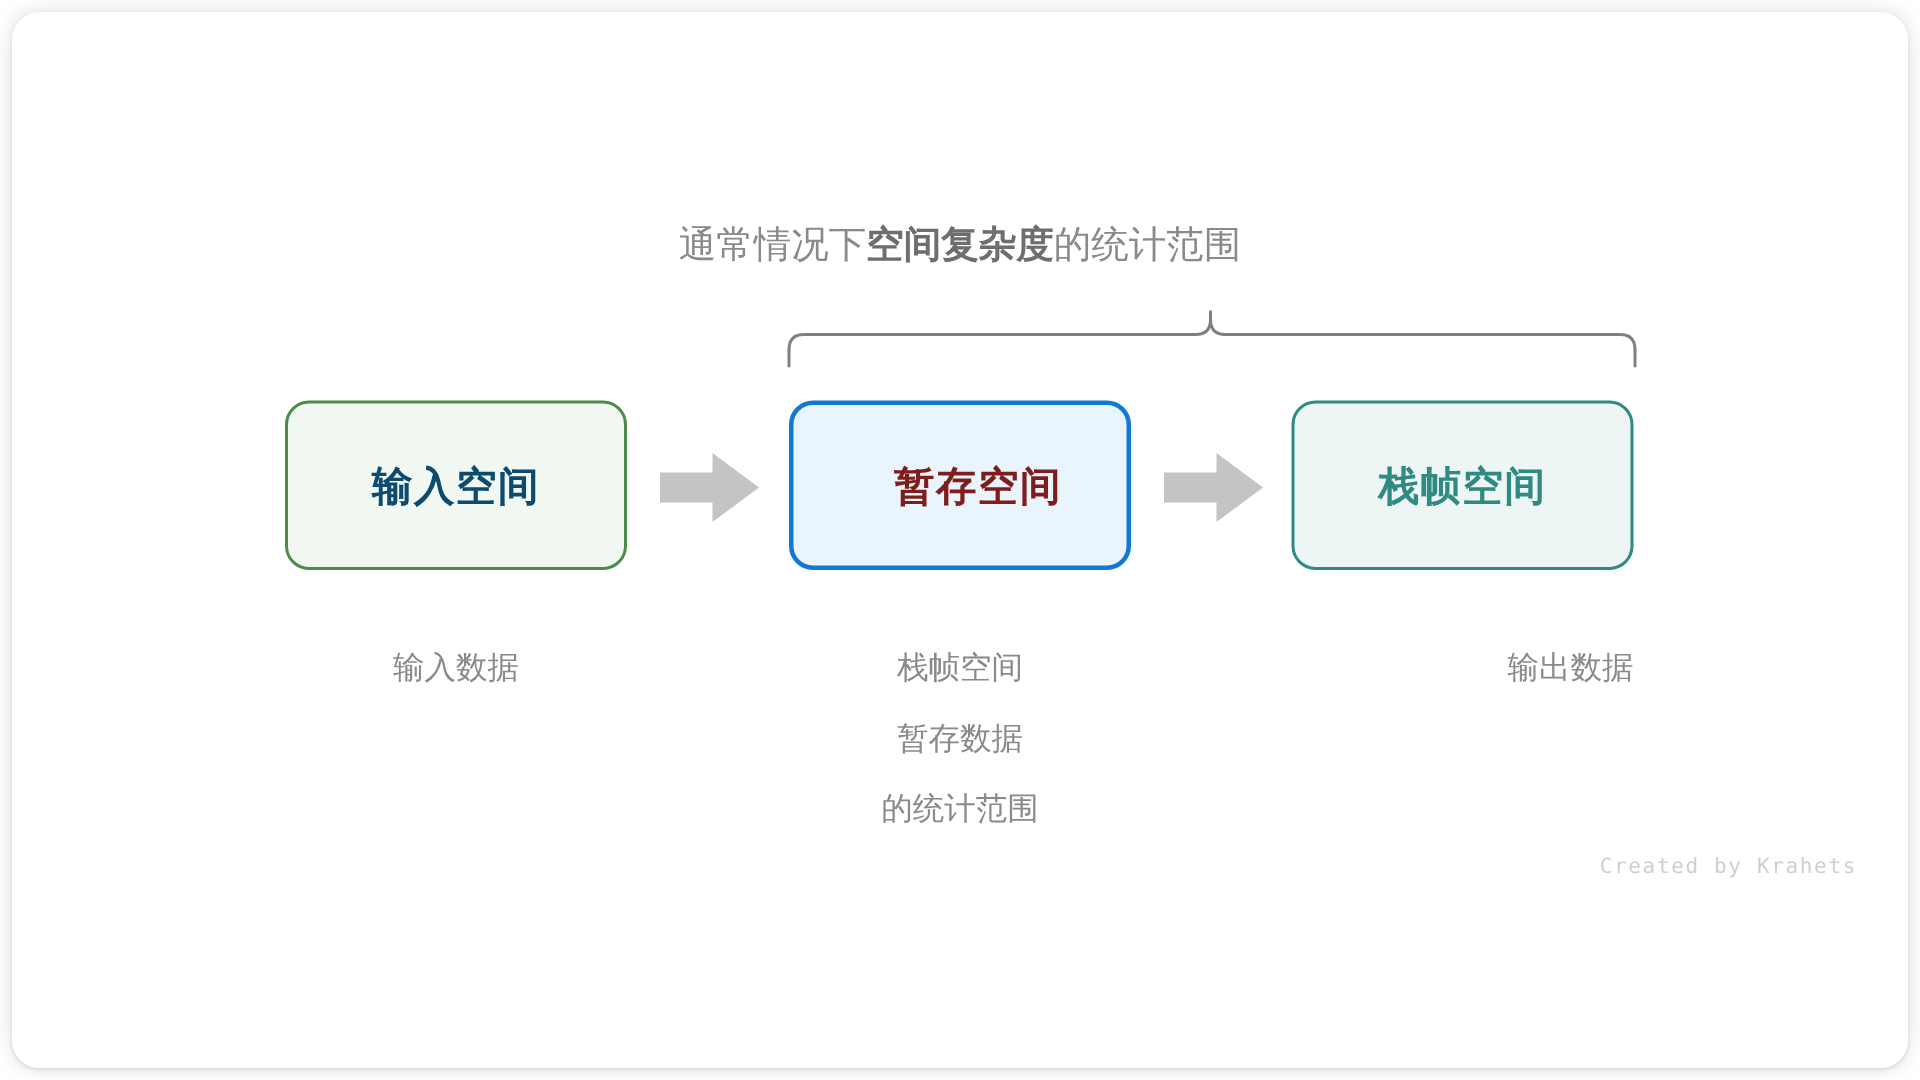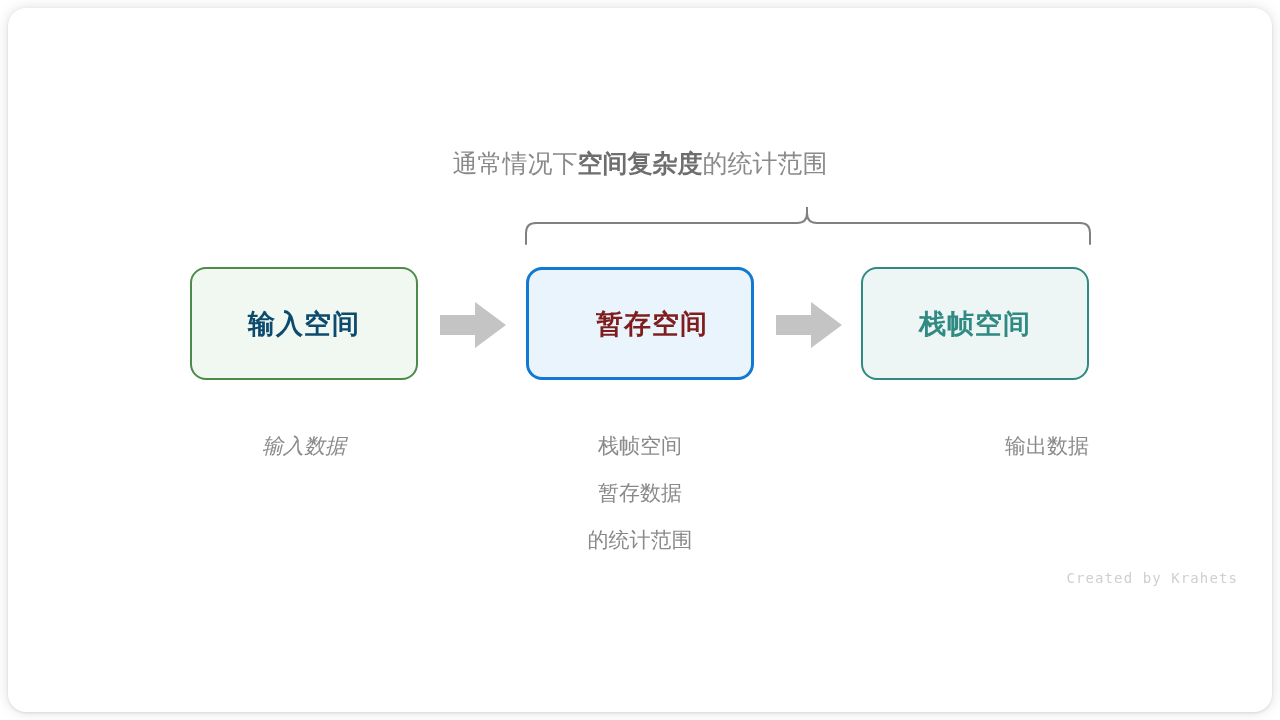--- a/index.html
+++ b/index.html
@@ -116,21 +116,21 @@
   
   .caption {
     position: absolute;
     top: 422px;
     width: 228px;
     text-align: center;
     color: #8a8a8a;
     font-size: 21px;
     line-height: 47px;
   }
-  #caption-input  { left: 190px; font-style: italic; }
+  #caption-input  { left: 190px; }
   #caption-temp   { left: 526px; }
   #caption-output { left: 861px; text-align: right; }
   .caption-line { white-space: nowrap; }
 
   
   .watermark {
     position: absolute;
     right: 42px;
     bottom: 22px;
     font-family: "DejaVu Sans Mono", "Liberation Mono", monospace;

